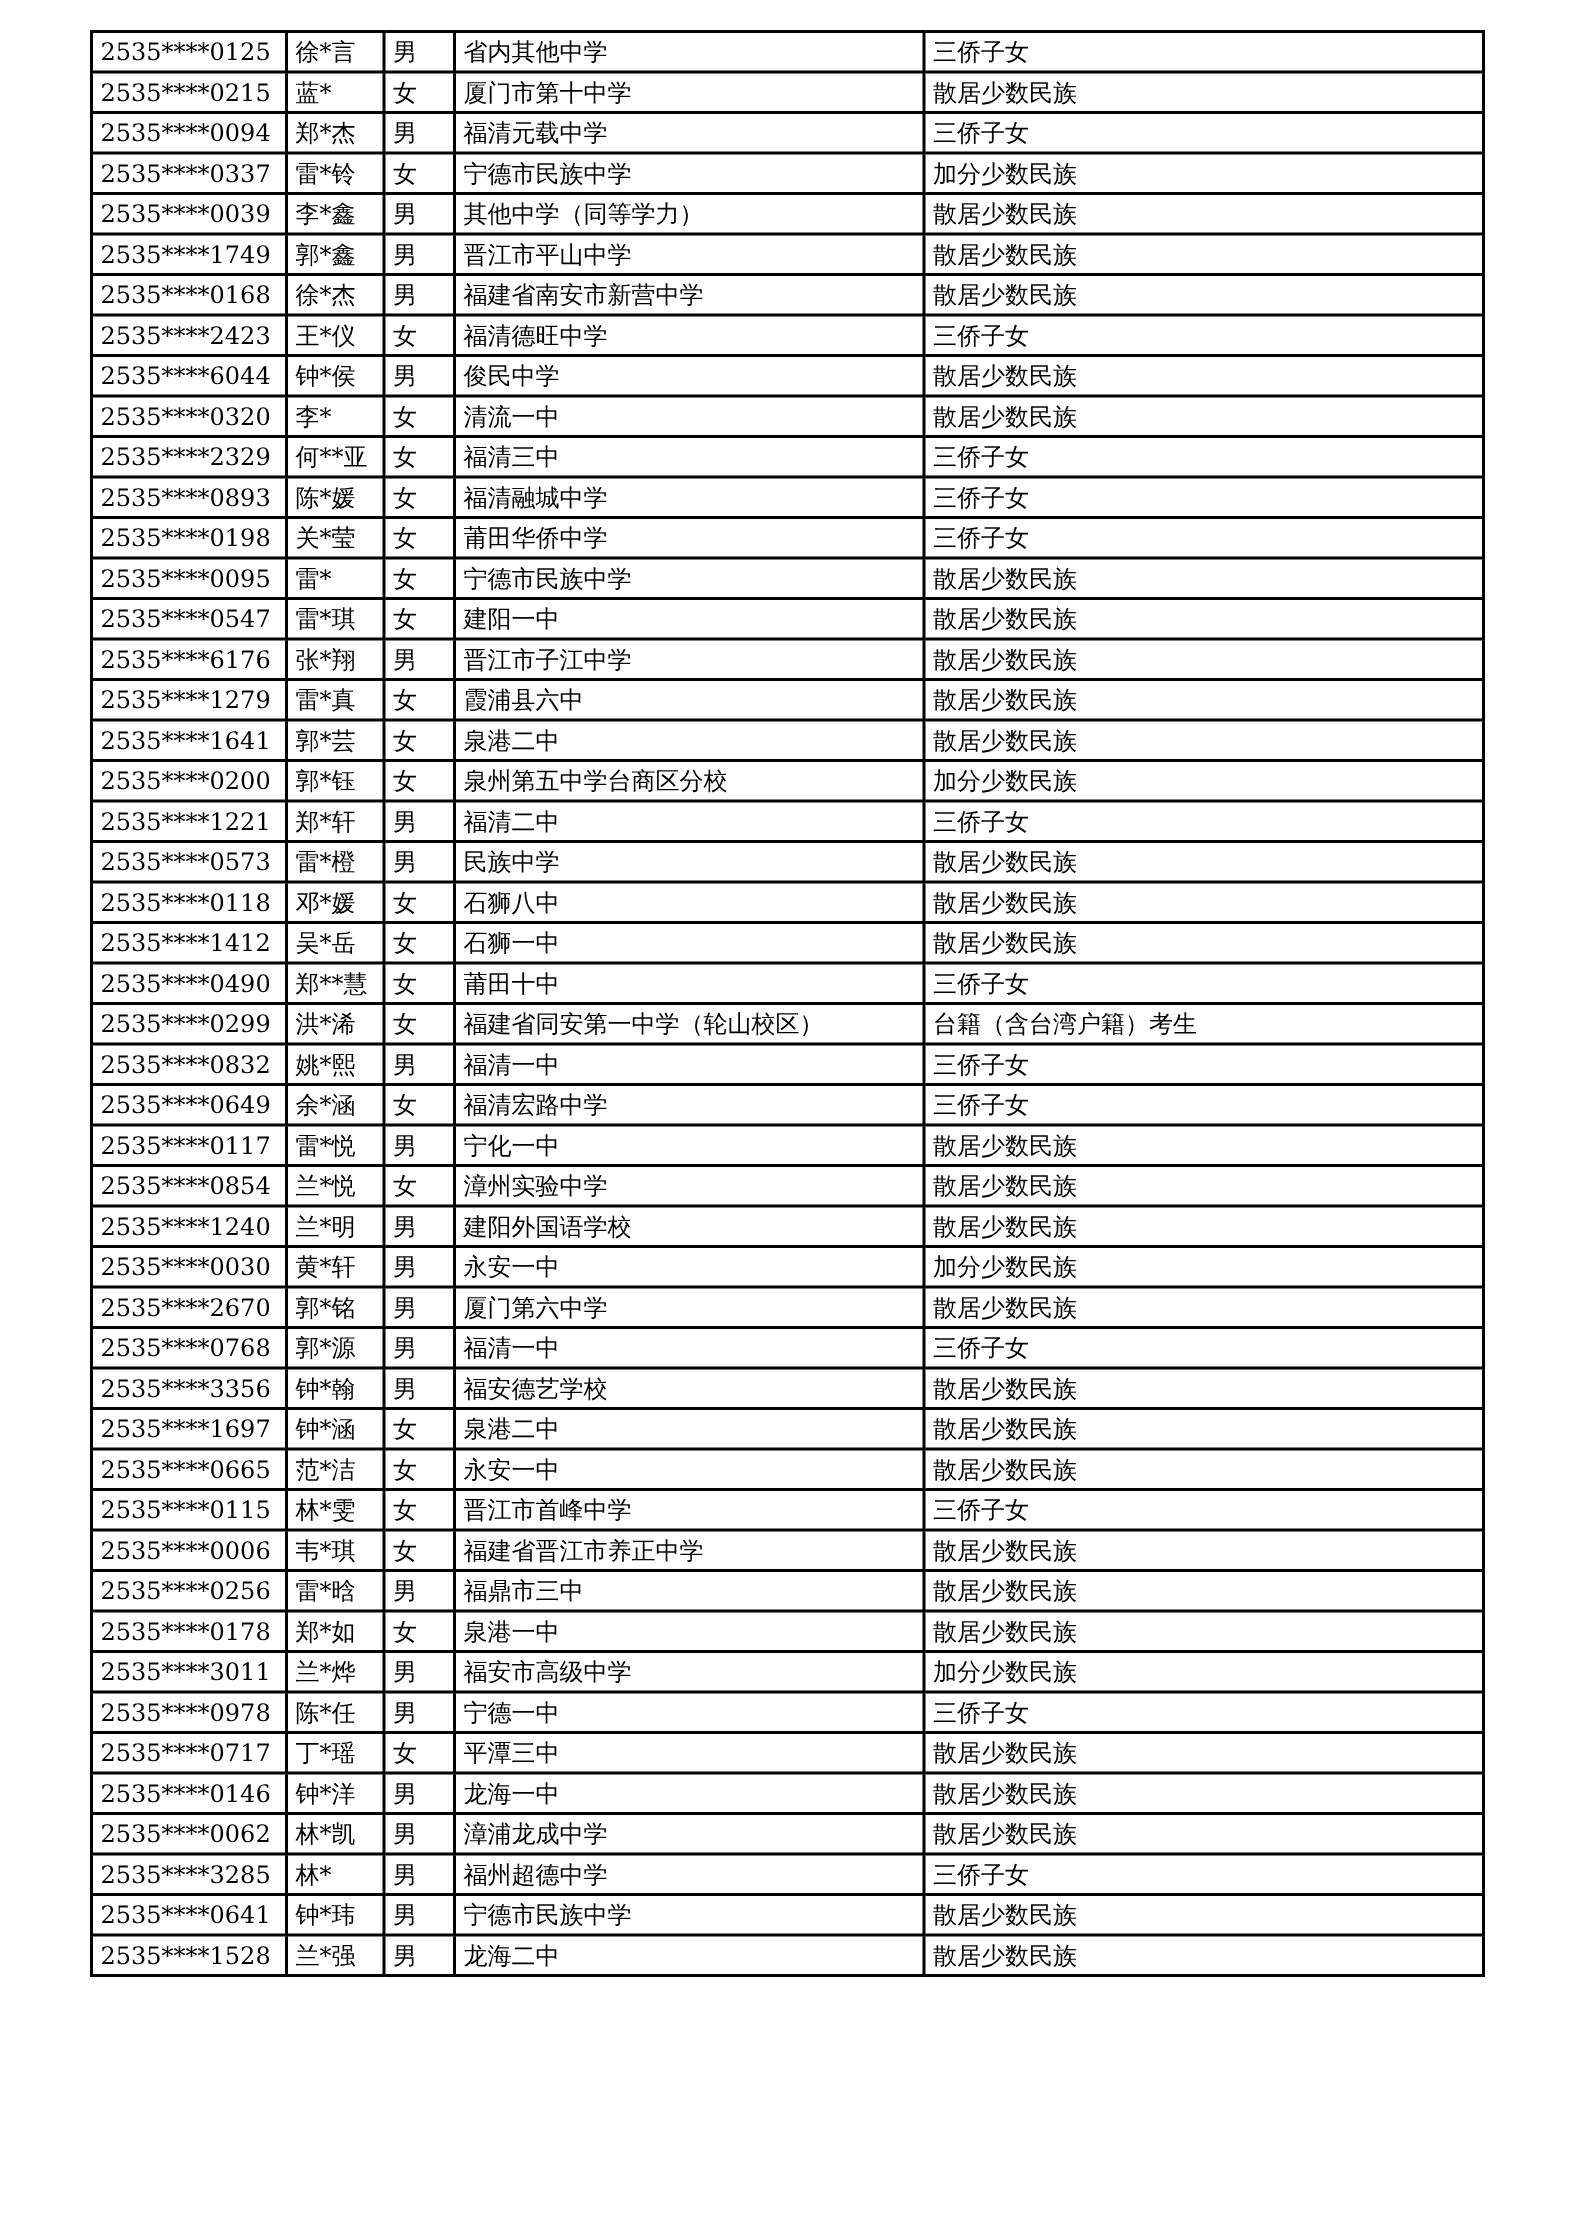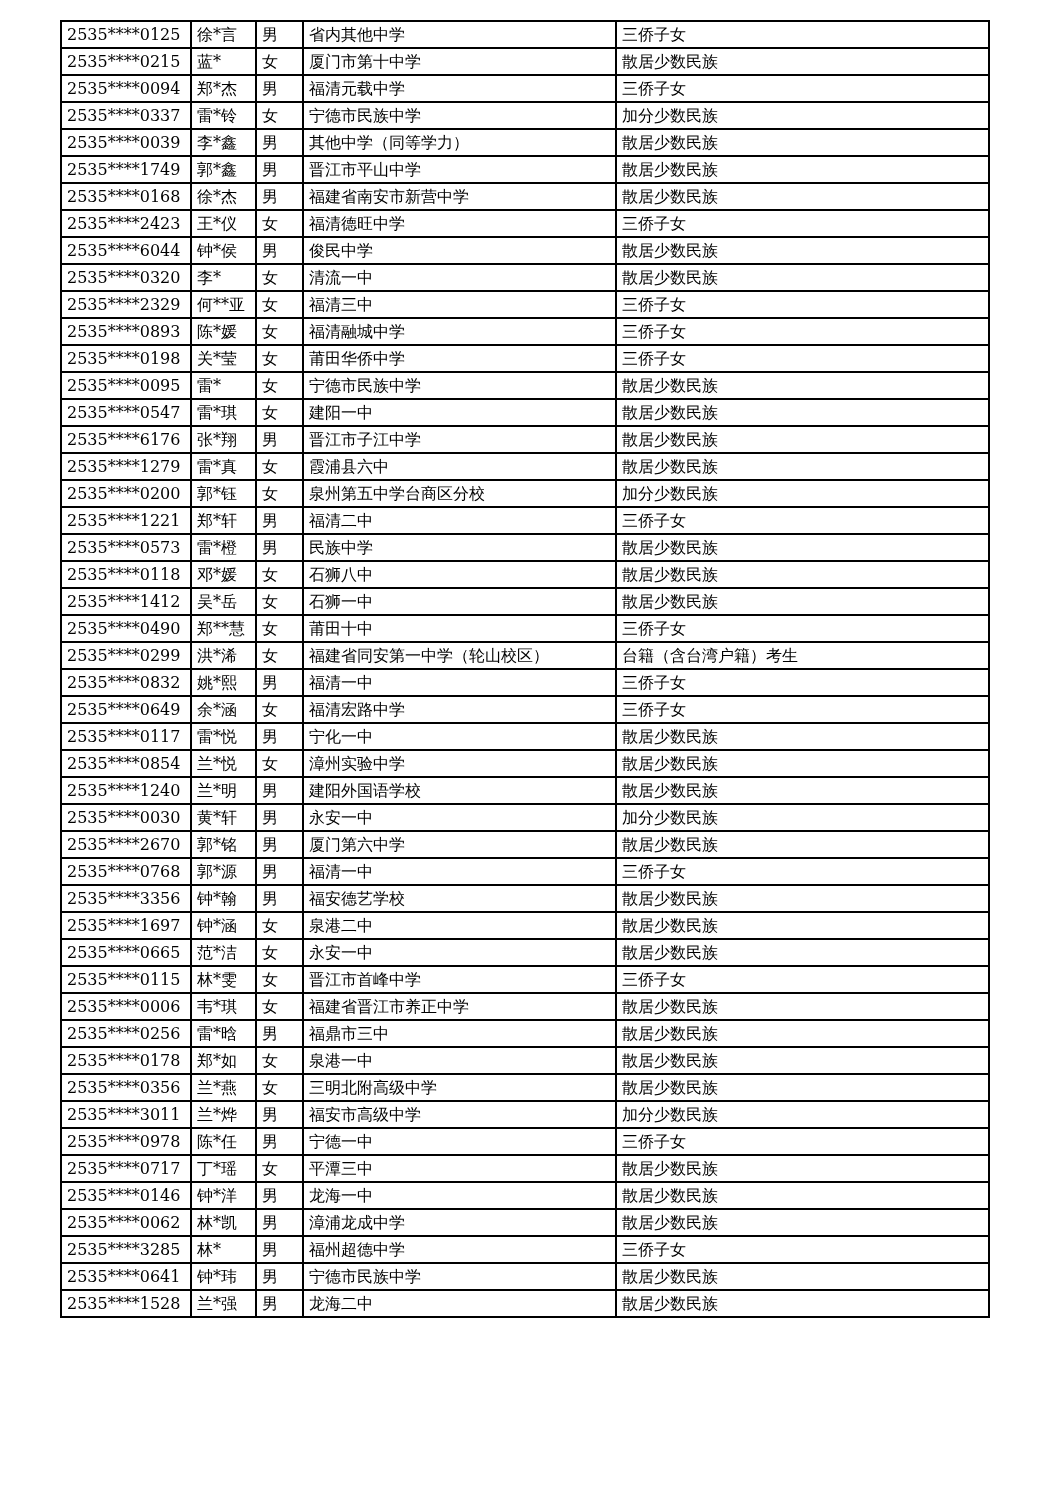--- a/index.html
+++ b/index.html
@@ -168,20 +168,27 @@
     <td>散居少数民族</td>
   </tr>
         <tr>
     <td>2535****1279</td>
     <td>雷*真</td>
     <td>女</td>
     <td>霞浦县六中</td>
     <td>散居少数民族</td>
   </tr>
         <tr>
+    <td>2535****1641</td>
+    <td>郭*芸</td>
+    <td>女</td>
+    <td>泉港二中</td>
+    <td>散居少数民族</td>
+  </tr>
+        <tr>
     <td>2535****0200</td>
     <td>郭*钰</td>
     <td>女</td>
     <td>泉州第五中学台商区分校</td>
     <td>加分少数民族</td>
   </tr>
         <tr>
     <td>2535****1221</td>
     <td>郑*轩</td>
     <td>男</td>
@@ -319,27 +326,20 @@
     <td>雷*晗</td>
     <td>男</td>
     <td>福鼎市三中</td>
     <td>散居少数民族</td>
   </tr>
         <tr>
     <td>2535****0178</td>
     <td>郑*如</td>
     <td>女</td>
     <td>泉港一中</td>
-    <td>散居少数民族</td>
-  </tr>
-        <tr>
-    <td>2535****0356</td>
-    <td>兰*燕</td>
-    <td>女</td>
-    <td>三明北附高级中学</td>
     <td>散居少数民族</td>
   </tr>
         <tr>
     <td>2535****3011</td>
     <td>兰*烨</td>
     <td>男</td>
     <td>福安市高级中学</td>
     <td>加分少数民族</td>
   </tr>
         <tr>

